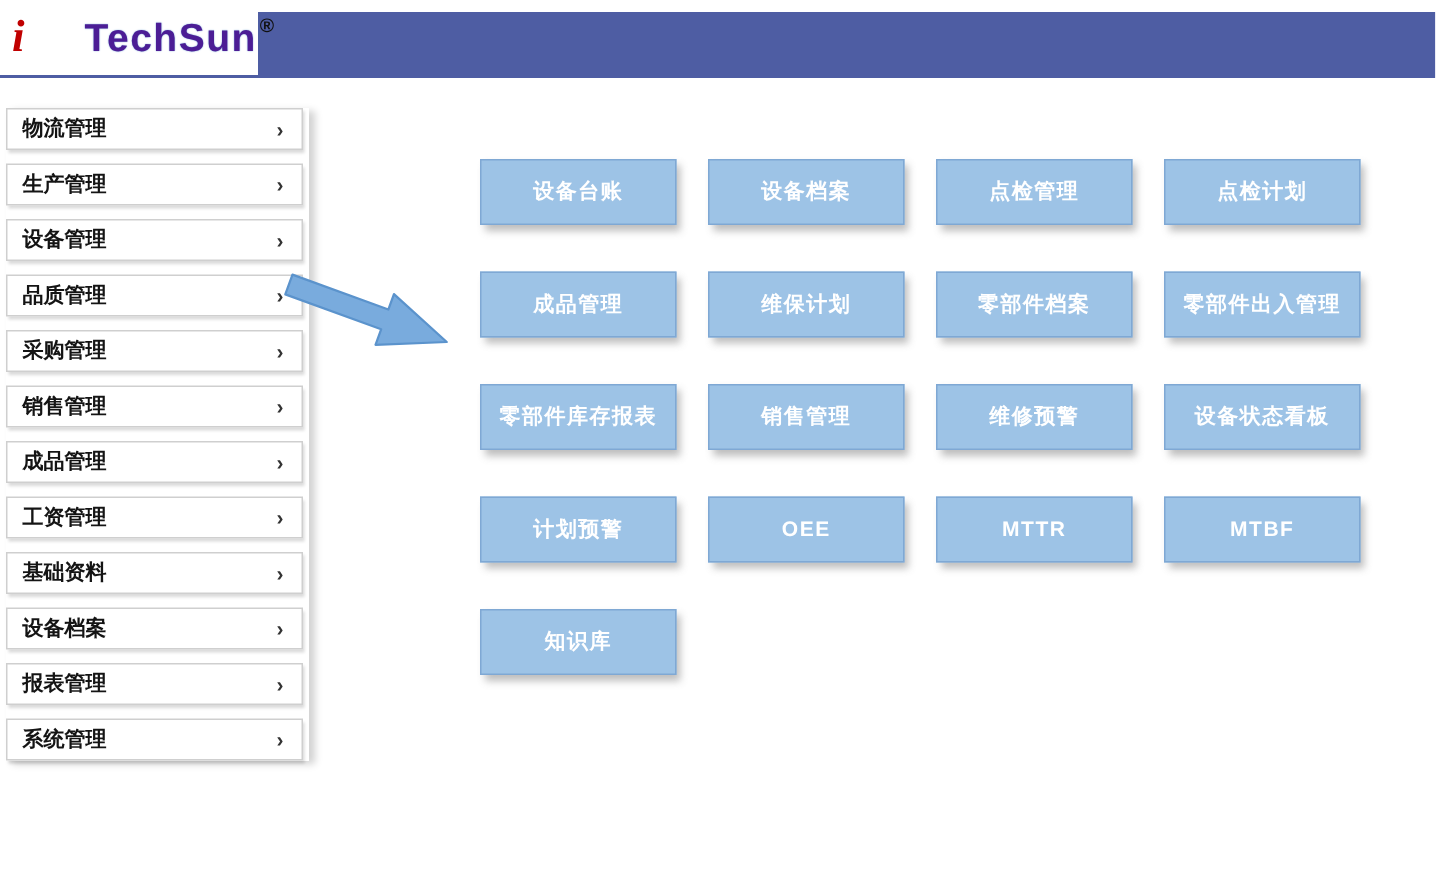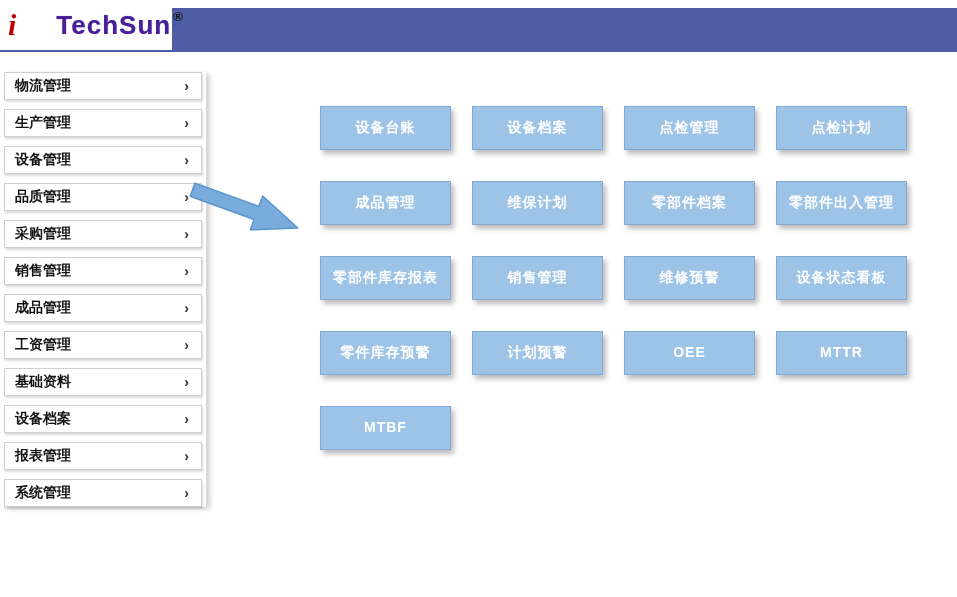--- a/index.html
+++ b/index.html
@@ -148,22 +148,22 @@
     <div class="tile">成品管理</div>
     <div class="tile">维保计划</div>
     <div class="tile">零部件档案</div>
     <div class="tile">零部件出入管理</div>
 
     <div class="tile">零部件库存报表</div>
     <div class="tile">销售管理</div>
 
     <div class="tile">维修预警</div>
     <div class="tile">设备状态看板</div>
-    <div class="tile">零件库存预警</div>
     <div class="tile">计划预警</div>
 
     <div class="tile">OEE</div>
     <div class="tile">MTTR</div>
     <div class="tile">MTBF</div>
 
+    <div class="tile">知识库</div>
   </div>
 
 </div>
 
 </body></html>

